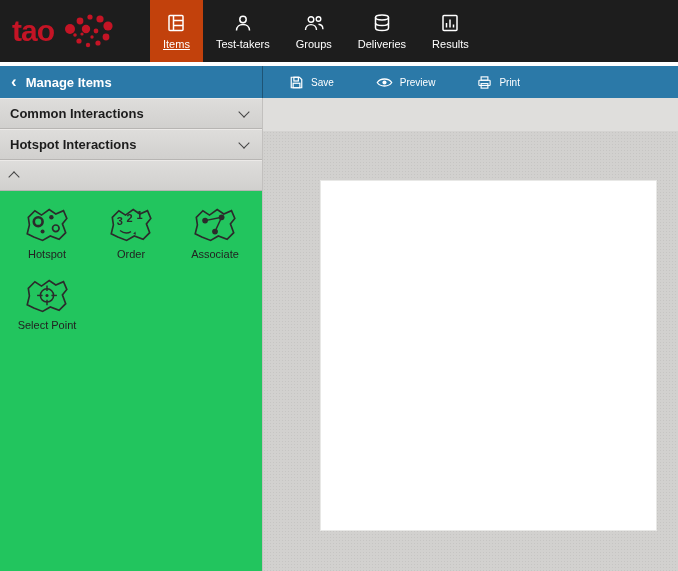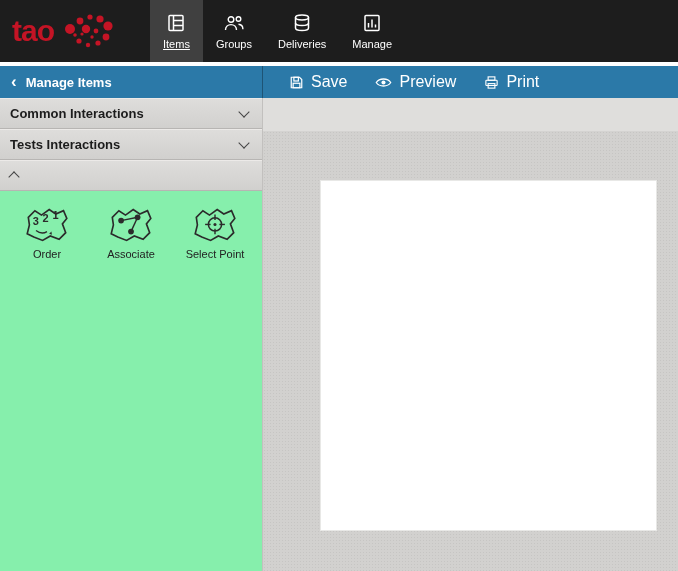--- a/index.html
+++ b/index.html
@@ -8,35 +8,35 @@
 
   
   .top-header{position:absolute;top:0;left:0;right:0;height:62px;background:#1d1d1d;
               display:flex;align-items:stretch;}
   .logo{width:138px;display:flex;align-items:center;padding-left:12px;cursor:pointer;}
   .logo-text{color:#c41425;font-size:30px;font-weight:bold;letter-spacing:-1px;line-height:1;}
   .logo-dots{margin-left:2px;}
   .main-nav{display:flex;align-items:stretch;}
   .nav-item{display:flex;flex-direction:column;align-items:center;justify-content:center;
             gap:5px;padding:0 13px;color:#fff;font-size:11px;cursor:pointer;text-decoration:none;}
-  .nav-item.active{background:#404040;text-decoration:underline;}
+  .nav-item.active{background:#c2410c;text-decoration:underline;}
   .nav-icon{height:20px;display:flex;align-items:center;}
 
   
   .toolbar{position:absolute;top:66px;left:0;right:0;height:32px;background:#2b79a8;color:#fff;
            display:flex;align-items:stretch;}
   .toolbar-left{width:263px;box-sizing:border-box;display:flex;align-items:center;gap:9px;
                 padding-left:11px;font-weight:bold;font-size:13px;cursor:pointer;
                 border-right:1px solid rgba(0,0,0,.30);}
   .back-chevron{font-size:17px;font-weight:bold;line-height:1;margin-top:-2px;}
-  .toolbar-right{display:flex;align-items:center;gap:28px;padding-left:26px;font-size:16px;}
+  .toolbar-right{display:flex;align-items:center;gap:42px;padding-left:26px;font-size:10px;}
   .tb-btn{display:flex;align-items:center;gap:7px;cursor:pointer;}
 
   
-  .sidebar{position:absolute;top:98px;left:0;width:263px;bottom:0;background:#86efac;
+  .sidebar{position:absolute;top:98px;left:0;width:263px;bottom:0;background:#22c55e;
            border-right:1px solid #c2c0be;box-sizing:border-box;}
   .acc-header{height:31px;box-sizing:border-box;display:flex;align-items:center;
               justify-content:space-between;padding:0 14px 0 10px;
               background:linear-gradient(#dedddb,#d1d0ce);
               border-top:1px solid #eceae8;border-bottom:1px solid #b7b5b3;
               font-size:13px;font-weight:bold;color:#1c1c1c;cursor:pointer;}
   .chev{width:7px;height:7px;border-right:1.6px solid #444;border-bottom:1.6px solid #444;
         transform:rotate(45deg);margin-top:-3px;}
   .chev.up{transform:rotate(-135deg);margin-top:3px;}
   .panel{padding:16px 0 4px 5px;display:flex;flex-wrap:wrap;width:258px;box-sizing:border-box;}
@@ -88,20 +88,29 @@
             <rect x="3" y="2.5" width="14" height="15" rx="1"></rect>
             <line x1="7.5" y1="2.5" x2="7.5" y2="17.5"></line>
             <line x1="7.5" y1="7.5" x2="17" y2="7.5"></line>
             <line x1="7.5" y1="12.5" x2="17" y2="12.5"></line>
           </svg>
         </span>
         <span class="nav-label">Items</span>
       </a>
       <a class="nav-item">
         <span class="nav-icon">
+          <svg width="20" height="20" viewBox="0 0 20 20" fill="none" stroke="#fff" stroke-width="1.5">
+            <circle cx="10" cy="6.5" r="3.2"></circle>
+            <path d="M3.5 17.5 c0-4 3-6 6.5-6 s6.5 2 6.5 6"></path>
+          </svg>
+        </span>
+        <span class="nav-label">Test-takers</span>
+      </a>
+      <a class="nav-item">
+        <span class="nav-icon">
           <svg width="22" height="20" viewBox="0 0 22 20" fill="none" stroke="#fff" stroke-width="1.4">
             <circle cx="8" cy="6.5" r="2.8"></circle>
             <path d="M2.5 17 c0-3.6 2.6-5.4 5.5-5.4 s5.5 1.8 5.5 5.4"></path>
             <circle cx="15.5" cy="6" r="2.3"></circle>
             <path d="M15.5 11.2 c2.6 0.2 4.4 2 4.4 5"></path>
           </svg>
         </span>
         <span class="nav-label">Groups</span>
       </a>
       <a class="nav-item">
@@ -116,21 +125,21 @@
       </a>
       <a class="nav-item">
         <span class="nav-icon">
           <svg width="20" height="20" viewBox="0 0 20 20" fill="none" stroke="#fff" stroke-width="1.5">
             <rect x="3" y="2.5" width="14" height="15" rx="1"></rect>
             <line x1="6.5" y1="14.5" x2="6.5" y2="10"></line>
             <line x1="10" y1="14.5" x2="10" y2="6.5"></line>
             <line x1="13.5" y1="14.5" x2="13.5" y2="11.5"></line>
           </svg>
         </span>
-        <span class="nav-label">Manage</span>
+        <span class="nav-label">Results</span>
       </a>
     </nav>
   </header>
 
   <div class="toolbar">
     <div class="toolbar-left">
       <span class="back-chevron">‹</span>
       <span>Manage Items</span>
     </div>
     <div class="toolbar-right">
@@ -167,30 +176,42 @@
   </div>
 
   <aside class="sidebar">
 
     <div class="acc-header">
       <span>Common Interactions</span>
       <span class="chev"></span>
     </div>
 
     <div class="acc-header">
-      <span>Tests Interactions</span>
+      <span>Hotspot Interactions</span>
       <span class="chev"></span>
     </div>
 
     <div class="acc-header">
       <span class="chev up"></span>
     </div>
 
     <div class="panel">
 
+      <div class="tile">
+        <span>
+          <svg width="44" height="36" viewBox="0 0 40 32" fill="none" stroke="#2b2b2b" stroke-width="1.5">
+            <path d="M3 9 L9 3 L15 7 L22 2 L28 6 L35 3 L38 10 L34 15 L37 23 L31 29 L23 26 L16 30 L8 27 L2 24 L4 16 Z"></path>
+            <circle cx="12" cy="13" r="4" stroke-width="2.4"></circle>
+            <circle cx="24" cy="9" r="2" fill="#2b2b2b" stroke="none"></circle>
+            <circle cx="28" cy="19" r="3"></circle>
+            <circle cx="16" cy="22" r="1.8" fill="#2b2b2b" stroke="none"></circle>
+          </svg>
+        </span>
+        <span>Hotspot</span>
+      </div>
 
       <div class="tile">
         <span>
           <svg width="44" height="36" viewBox="0 0 40 32" fill="none" stroke="#2b2b2b" stroke-width="1.5">
             <path d="M3 9 L9 3 L15 7 L22 2 L28 6 L35 3 L38 10 L34 15 L37 23 L31 29 L23 26 L16 30 L8 27 L2 24 L4 16 Z"></path>
             <text x="7" y="16" font-size="10" font-weight="bold" fill="#2b2b2b" stroke="none" font-family="Liberation Sans, sans-serif">3</text>
             <text x="16" y="13" font-size="10" font-weight="bold" fill="#2b2b2b" stroke="none" font-family="Liberation Sans, sans-serif">2</text>
             <text x="25" y="11" font-size="10" font-weight="bold" fill="#2b2b2b" stroke="none" font-family="Liberation Sans, sans-serif">1</text>
             <path d="M10 21 q5 4 10 1" stroke-width="1.2"></path>
             <path d="M22 24 l2 -2 l0.5 2.8 Z" fill="#2b2b2b" stroke="none"></path>

